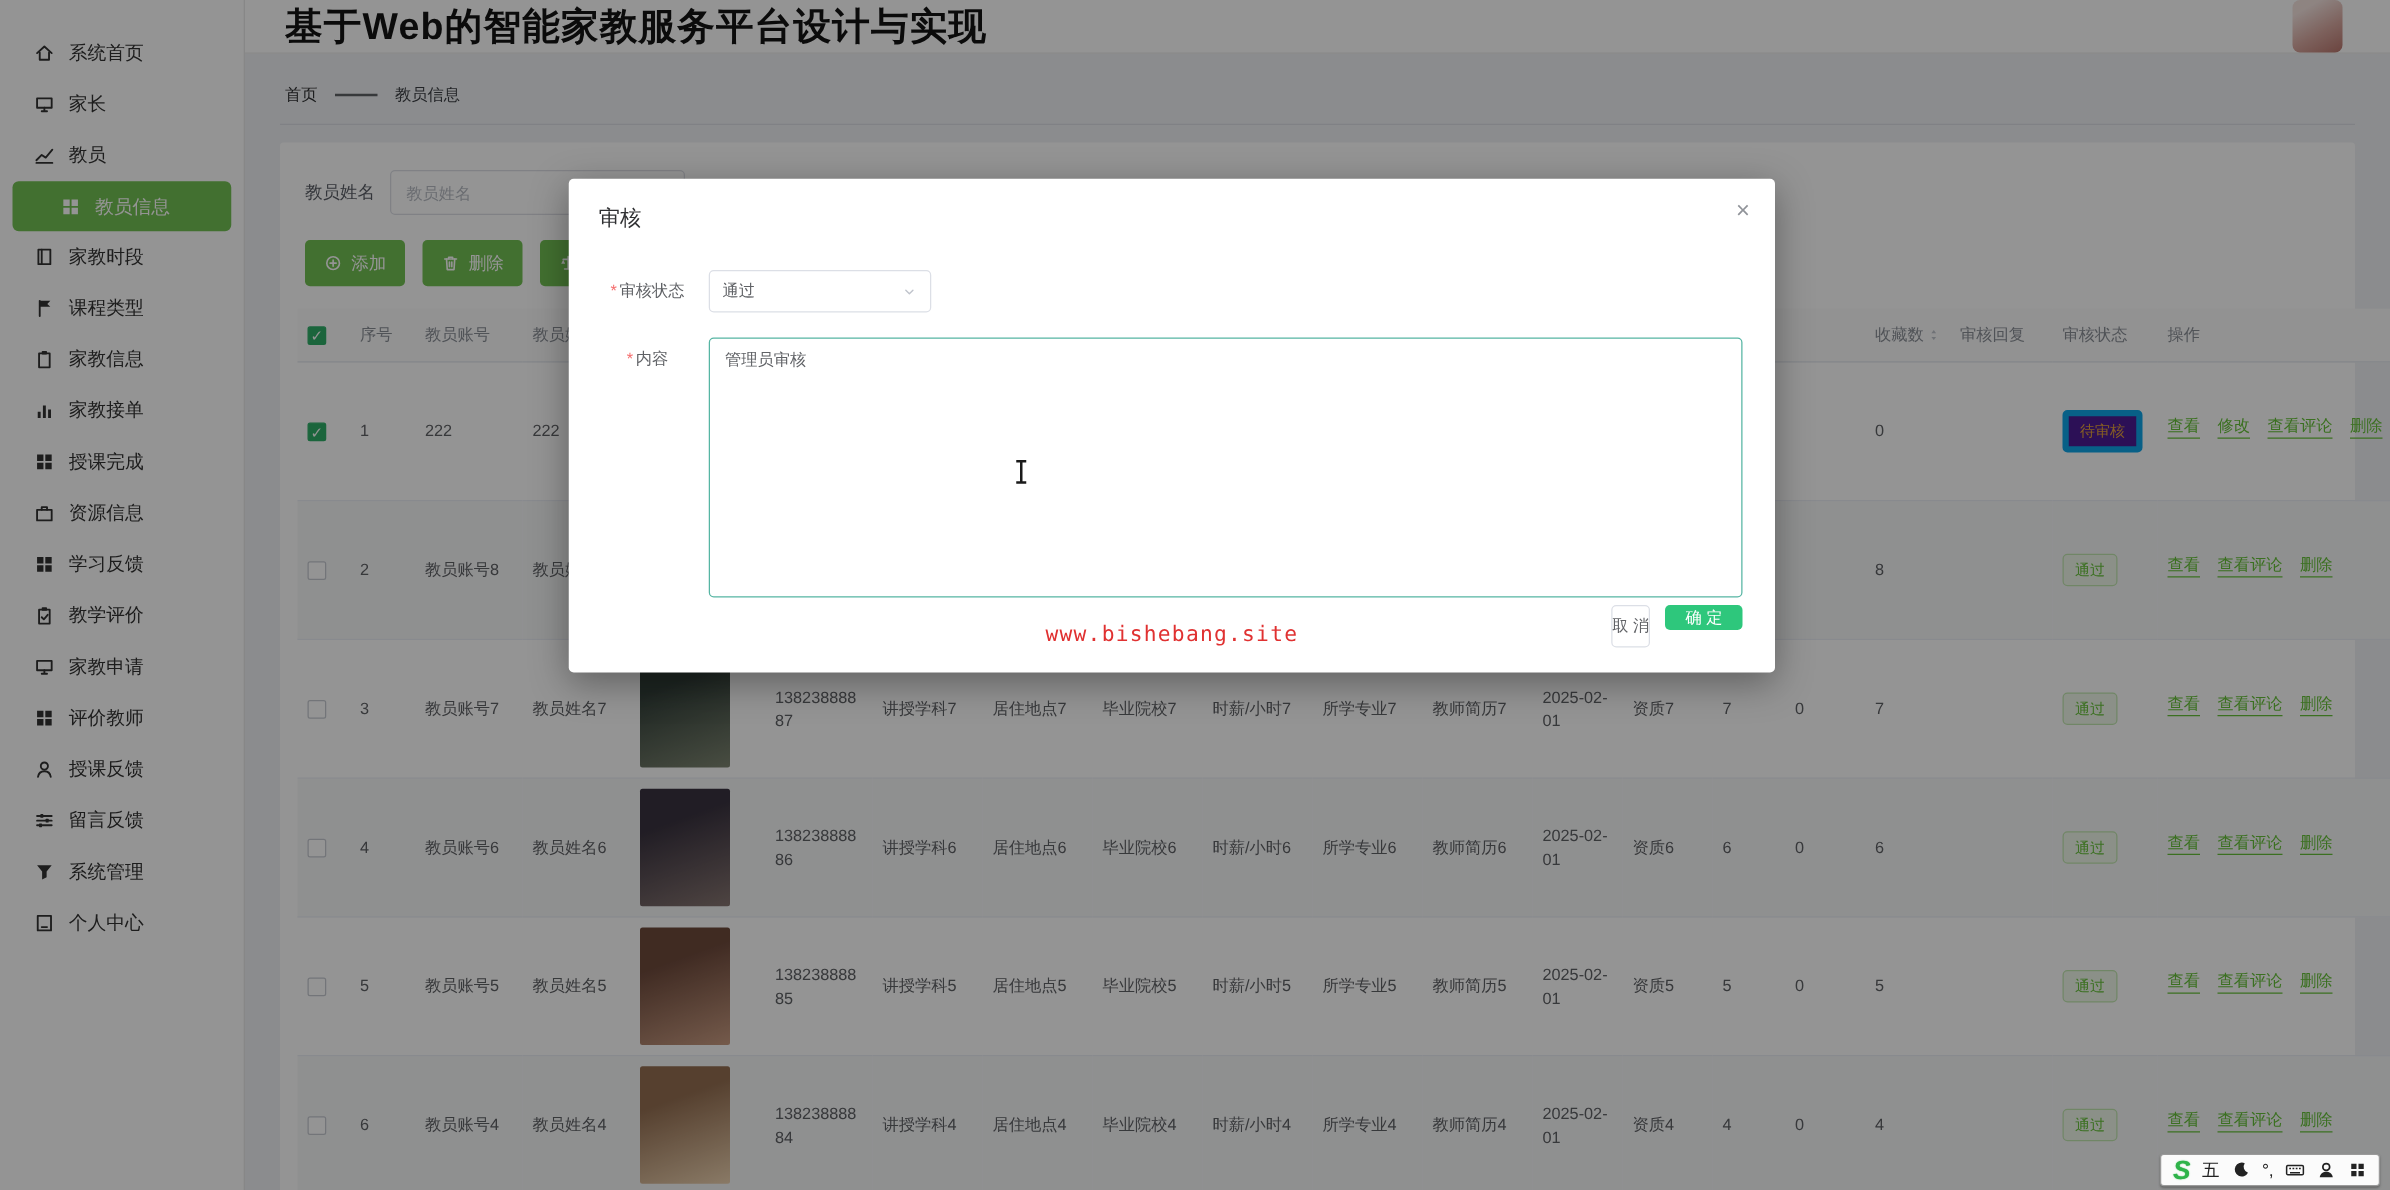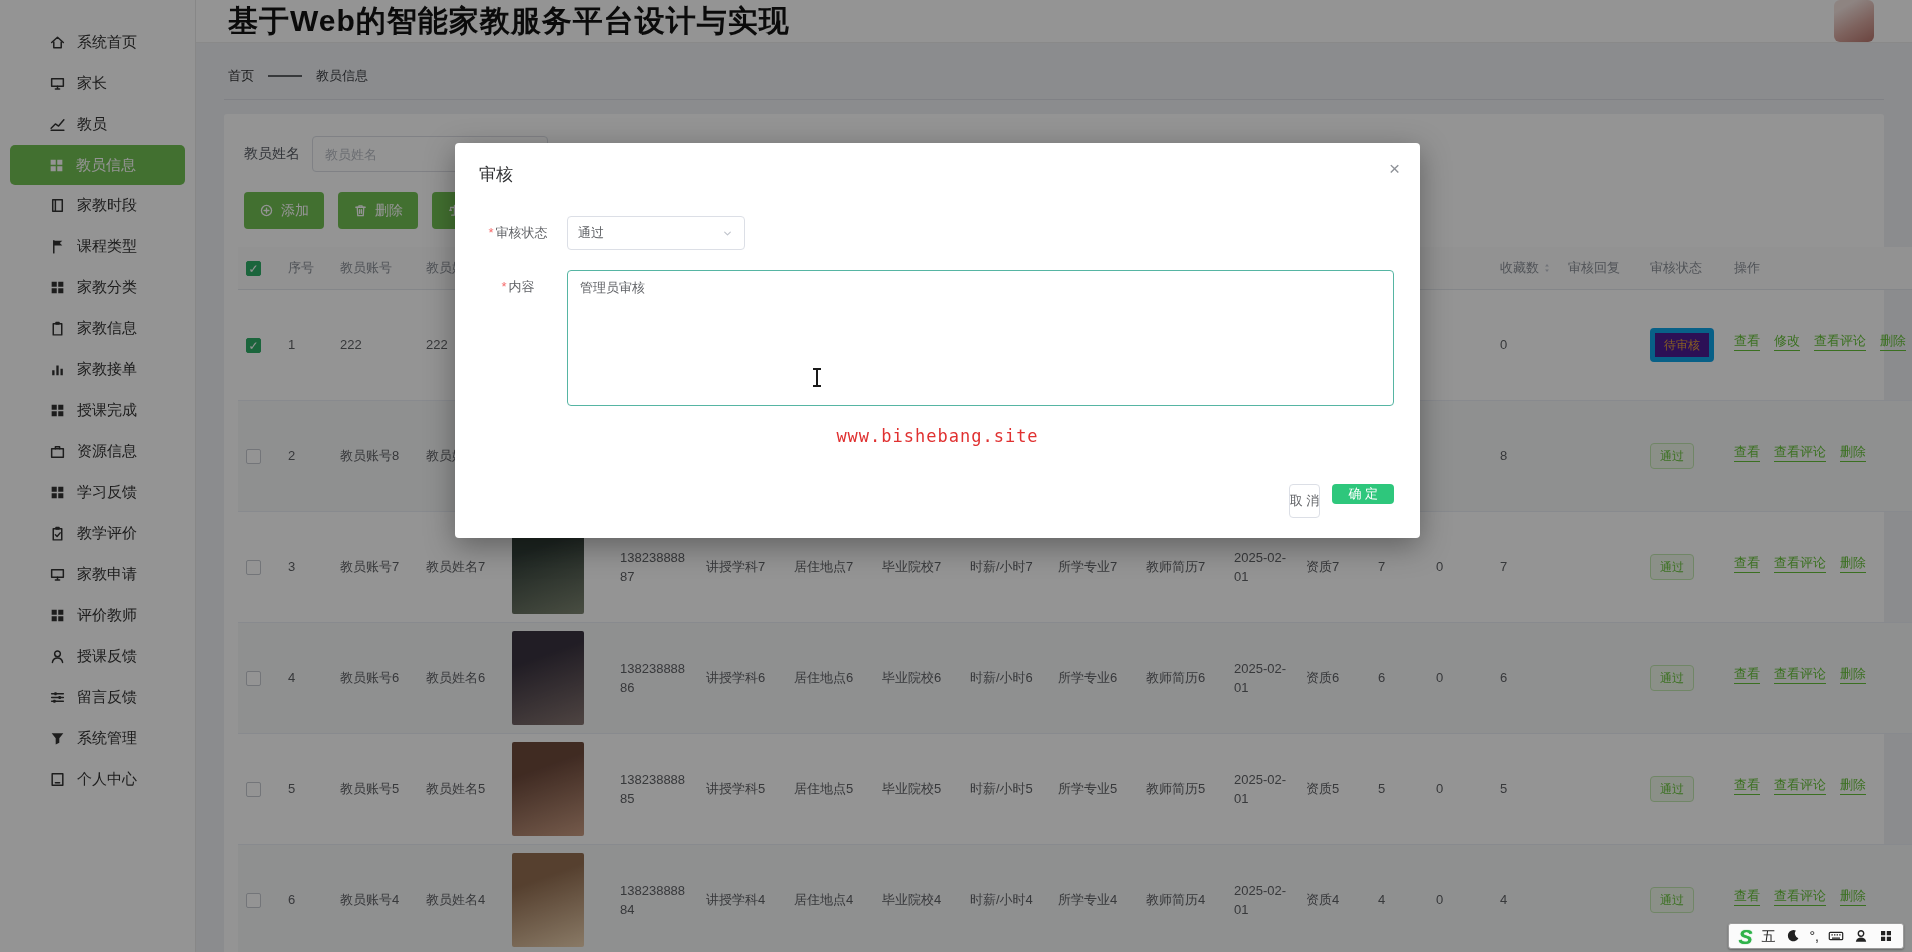--- a/index.html
+++ b/index.html
@@ -3,21 +3,21 @@
 <meta charset="utf-8">
 <style>
   * { box-sizing: border-box; margin: 0; padding: 0; }
   html,body { width:1912px; height:952px; overflow:hidden;
     font-family:"Liberation Sans",sans-serif; background:#f0f2f5; position:relative; }
 
   .app { display:flex; width:100%; height:100%; }
 
   
   .sidebar { width:196px; background:#fff; flex-shrink:0; padding-top:22px; border-right:1px solid #e8e8e8; }
-  .side-item { display:flex; align-items:center; height:41px; padding-left:49px;
+  .side-item { display:flex; align-items:center; height:41px; padding-left:27px;
     font-size:15px; color:#333; cursor:pointer; white-space:nowrap; }
   .side-item.top { }
   .side-item .ic { width:17px; height:17px; margin-right:11px; flex-shrink:0; }
   .side-item.active { background:#72c153; color:#fff; margin:0 10px; padding-left:38px;
     border-radius:5px; height:40px; }
 
   
   .main { flex:1; display:flex; flex-direction:column; min-width:0; }
   .topbar { height:76px; background:#fff; display:flex; align-items:center;
     justify-content:space-between; padding:0 38px 0 32px; border-bottom:1px solid #ececec; }
@@ -68,21 +68,21 @@
     cursor:pointer; line-height:1; }
   .mform { margin-top:30px; }
   .frow { display:flex; margin-bottom:20px; }
   .flabel { width:88px; flex-shrink:0; text-align:center; font-size:13px; color:#606266;
     padding-right:10px; line-height:34px; white-space:nowrap; }
   .star { color:#f56c6c; margin-right:2px; }
   .select { width:178px; height:34px; border:1px solid #dcdfe6; border-radius:4px; background:#fff;
     display:flex; align-items:center; justify-content:space-between; padding:0 10px;
     font-size:13px; color:#606266; cursor:pointer; }
   .select .ic { width:13px; height:13px; color:#c0c4cc; }
-  .textarea { flex:1; height:136px; border:1px solid #56b5a3; border-radius:4px;
+  .textarea { flex:1; height:208px; border:1px solid #56b5a3; border-radius:4px;
     padding:8px 12px; font-size:13px; color:#606266; position:relative; margin-right:2px; }
   .ibeam { position:absolute; left:248px; top:98px; width:2px; height:17px; background:#1a1a1a; }
   .ibeam::before,.ibeam::after { content:""; position:absolute; left:-3px; width:8px; height:2px; background:#1a1a1a; }
   .ibeam::before { top:-1px; } .ibeam::after { bottom:-1px; }
   .url { color:#e03131; font-family:"DejaVu Sans Mono",monospace; font-size:17px;
     text-align:center; margin-top:0; letter-spacing:1px; }
   .modal-footer { position:absolute; right:26px; bottom:20px; display:flex; gap:12px; }
   .btn-cancel { height:34px; padding:0 0; border:1px solid #dcdfe6; background:#fff;
     border-radius:4px; font-size:13px; color:#606266; cursor:pointer; }
   .btn-confirm { height:20px; padding:0 16px; background:#2ec77c; border:none;
@@ -135,26 +135,20 @@
           <path d="M6 2.5v11" fill="none" stroke="currentColor" stroke-width="1.4" stroke-linecap="round" stroke-linejoin="round"></path>
         </svg>
         <span>家教时段</span>
       </div>
       <div class="side-item">
         <svg class="ic " viewBox="0 0 16 16">
           <path fill="currentColor" d="M4.5 2.5h8L10.2 4.8 12.5 7h-8z"></path>
           <path d="M4.5 2.5v11.5" fill="none" stroke="currentColor" stroke-width="1.4" stroke-linecap="round" stroke-linejoin="round"></path>
         </svg>
         <span>课程类型</span>
-      </div>
-      <div class="side-item">
-        <svg class="ic " viewBox="0 0 16 16">
-          <path fill="currentColor" d="M2.5 2.5h4.8v4.8H2.5zM8.7 2.5h4.8v4.8H8.7zM2.5 8.7h4.8v4.8H2.5zM8.7 8.7h4.8v4.8H8.7z"></path>
-        </svg>
-        <span>家教分类</span>
       </div>
       <div class="side-item">
         <svg class="ic " viewBox="0 0 16 16">
           <path d="M4 3.5h8V14H4z" fill="none" stroke="currentColor" stroke-width="1.4" stroke-linecap="round" stroke-linejoin="round"></path>
           <rect x="6" y="1.6" width="4" height="2.8" rx="0.6" fill="currentColor"></rect>
         </svg>
         <span>家教信息</span>
       </div>
       <div class="side-item">
         <svg class="ic " viewBox="0 0 16 16">

